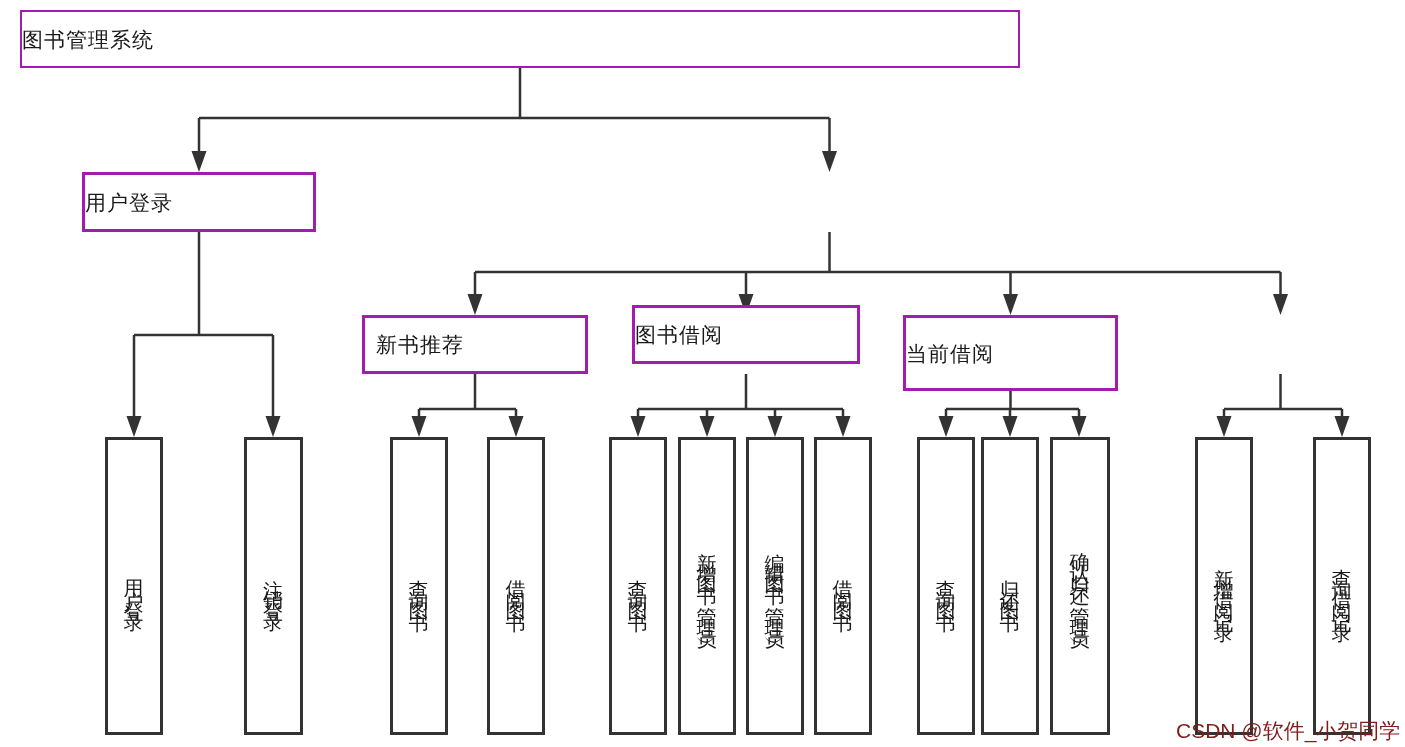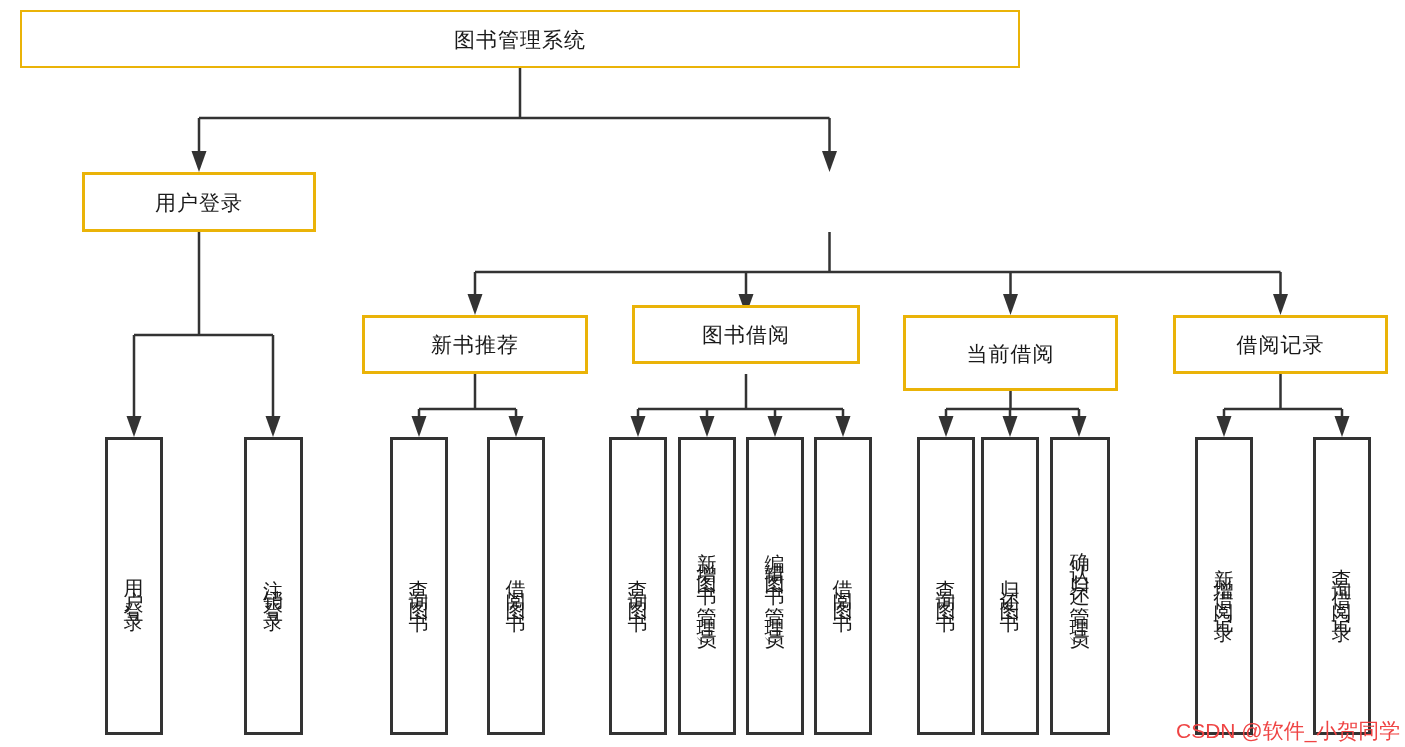--- a/index.html
+++ b/index.html
@@ -3,36 +3,36 @@
 <meta charset="utf-8">
 <style>
   html,body{margin:0;padding:0;background:#ffffff;}
   .stage{
     position:relative;width:1405px;height:747px;background:#ffffff;overflow:hidden;
     font-family:"Liberation Sans","DejaVu Sans",sans-serif;
   }
   .connector-layer{position:absolute;left:0;top:0;pointer-events:none;}
   .hbox{
     position:absolute;box-sizing:border-box;background:#ffffff;
-    border:3px solid #eab308;display:flex;align-items:center;justify-content:center;
+    border:3px solid #a21caf;display:flex;align-items:center;
     z-index:2;
   }
   .hbox span{font-size:21px;color:#1a1a1a;letter-spacing:1px;line-height:1;}
   .root-box{border-width:2px;}
   .vbox{
     position:absolute;box-sizing:border-box;background:#ffffff;
     border:3px solid #333333;display:flex;align-items:center;justify-content:center;
     z-index:2;
   }
   .vbox span{
     writing-mode:vertical-rl;text-orientation:mixed;
     font-size:20px;color:#1a1a1a;letter-spacing:11px;line-height:1;
   }
   .watermark{
-    position:absolute;left:1176px;top:717px;font-size:21px;color:#ef4444;
+    position:absolute;left:1176px;top:717px;font-size:21px;color:#7f1d1d;
     z-index:3;white-space:nowrap;
   }
   path.cline{stroke:#333333;stroke-width:2.5;fill:none;}
   polygon.ahead{fill:#333333;stroke:none;}
 </style>
 </head>
 <body>
 
 <div class="stage">
 
@@ -73,31 +73,28 @@
   </svg>
 
   <div class="hbox root-box" style="left:20px;top:10px;width:1000px;height:58px;">
     <span>图书管理系统</span>
   </div>
 
   <div class="hbox" style="left:82px;top:172px;width:234px;height:60px;">
     <span>用户登录</span>
   </div>
 
-  <div class="hbox" style="left:362px;top:315px;width:226px;height:59px;">
+  <div class="hbox" style="left:362px;top:315px;width:226px;height:59px;padding-left:11px;">
     <span>新书推荐</span>
   </div>
   <div class="hbox" style="left:632px;top:305px;width:228px;height:59px;">
     <span>图书借阅</span>
   </div>
   <div class="hbox" style="left:903px;top:315px;width:215px;height:76px;">
     <span>当前借阅</span>
-  </div>
-  <div class="hbox" style="left:1173px;top:315px;width:215px;height:59px;">
-    <span>借阅记录</span>
   </div>
 
   <div class="vbox" style="left:105px;top:437px;width:58px;height:298px;">
     <span>用户登录</span>
   </div>
   <div class="vbox" style="left:244px;top:437px;width:59px;height:298px;">
     <span>注销登录</span>
   </div>
 
   <div class="vbox" style="left:390px;top:437px;width:58px;height:298px;">

